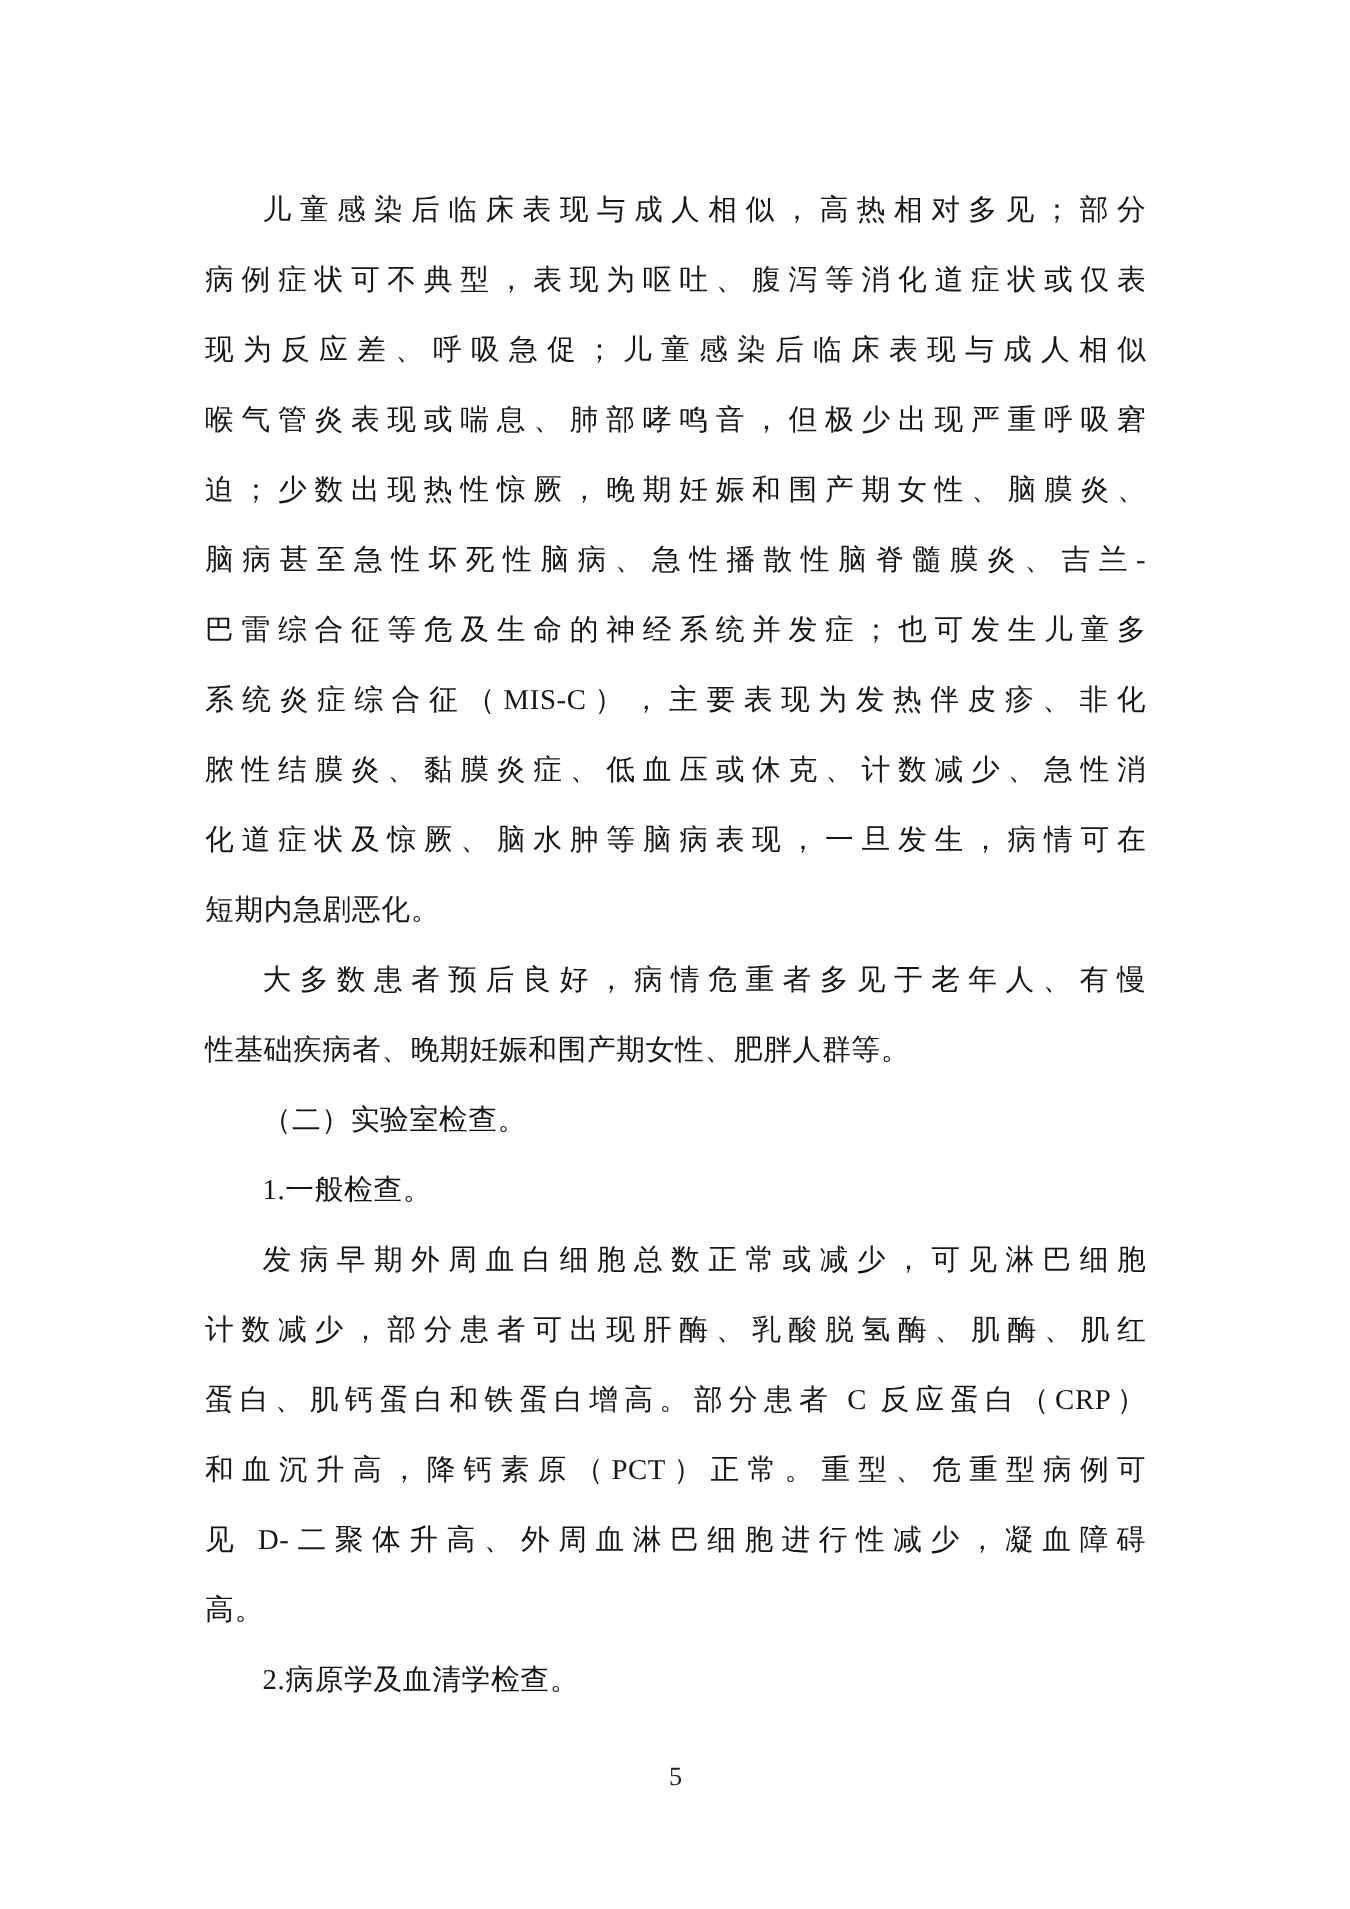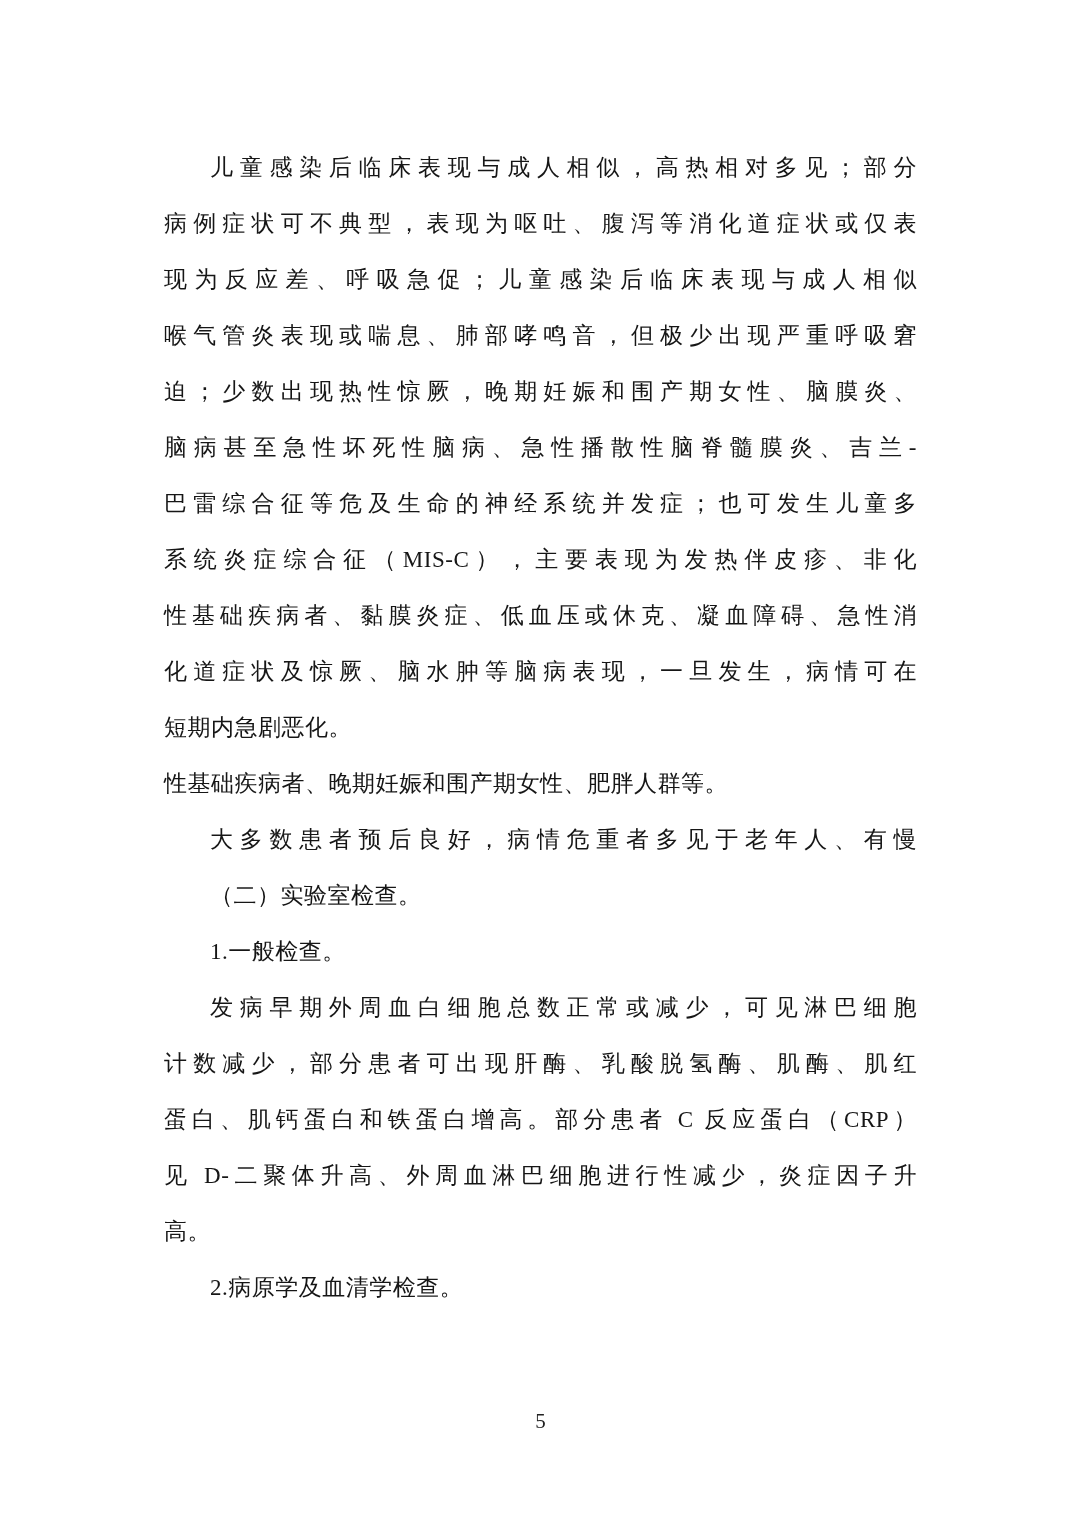--- a/index.html
+++ b/index.html
@@ -61,43 +61,44 @@
 
     <div class="para">
       <div class="line first">儿童感染后临床表现与成人相似，高热相对多见；部分</div>
       <div class="line">病例症状可不典型，表现为呕吐、腹泻等消化道症状或仅表</div>
       <div class="line">现为反应差、呼吸急促；儿童感染后临床表现与成人相似</div>
       <div class="line">喉气管炎表现或喘息、肺部哮鸣音，但极少出现严重呼吸窘</div>
       <div class="line">迫；少数出现热性惊厥，晚期妊娠和围产期女性、脑膜炎、</div>
       <div class="line">脑病甚至急性坏死性脑病、急性播散性脑脊髓膜炎、吉兰-</div>
       <div class="line">巴雷综合征等危及生命的神经系统并发症；也可发生儿童多</div>
       <div class="line">系统炎症综合征（MIS-C），主要表现为发热伴皮疹、非化</div>
-      <div class="line">性基础疾病者、黏膜炎症、低血压或休克、凝血障碍、急性消</div>
+      <div class="line">脓性结膜炎、黏膜炎症、低血压或休克、计数减少、急性消</div>
       <div class="line">化道症状及惊厥、脑水肿等脑病表现，一旦发生，病情可在</div>
       <div class="line lastline">短期内急剧恶化。</div>
     </div>
 
     <div class="para">
+      <div class="line first">大多数患者预后良好，病情危重者多见于老年人、有慢</div>
       <div class="line lastline">性基础疾病者、晚期妊娠和围产期女性、肥胖人群等。</div>
-      <div class="line first">大多数患者预后良好，病情危重者多见于老年人、有慢</div>
     </div>
 
     <div class="para">
       <div class="line first lastline">（二）实验室检查。</div>
     </div>
 
     <div class="para">
       <div class="line first lastline">1.一般检查。</div>
     </div>
 
     <div class="para">
       <div class="line first">发病早期外周血白细胞总数正常或减少，可见淋巴细胞</div>
       <div class="line">计数减少，部分患者可出现肝酶、乳酸脱氢酶、肌酶、肌红</div>
       <div class="line">蛋白、肌钙蛋白和铁蛋白增高。部分患者 C 反应蛋白（CRP）</div>
-      <div class="line">见 D-二聚体升高、外周血淋巴细胞进行性减少，炎症因子升</div>
+      <div class="line">和血沉升高，降钙素原（PCT）正常。重型、危重型病例可</div>
+      <div class="line">见 D-二聚体升高、外周血淋巴细胞进行性减少，凝血障碍</div>
       <div class="line lastline">高。</div>
     </div>
 
     <div class="para">
       <div class="line first lastline">2.病原学及血清学检查。</div>
     </div>
 
   </div>
 
   <div class="page-number">5</div>

